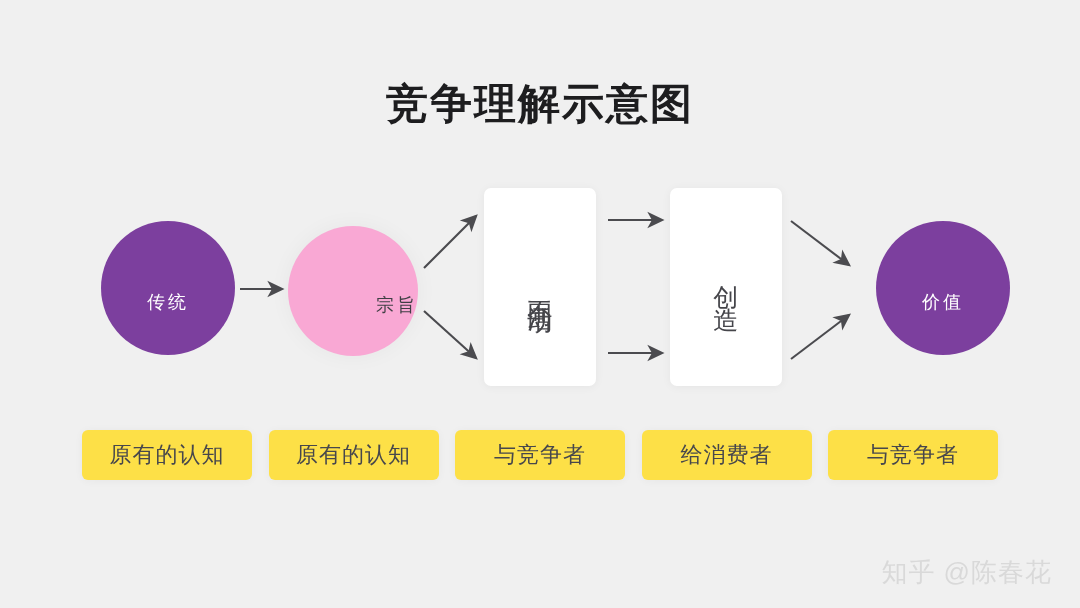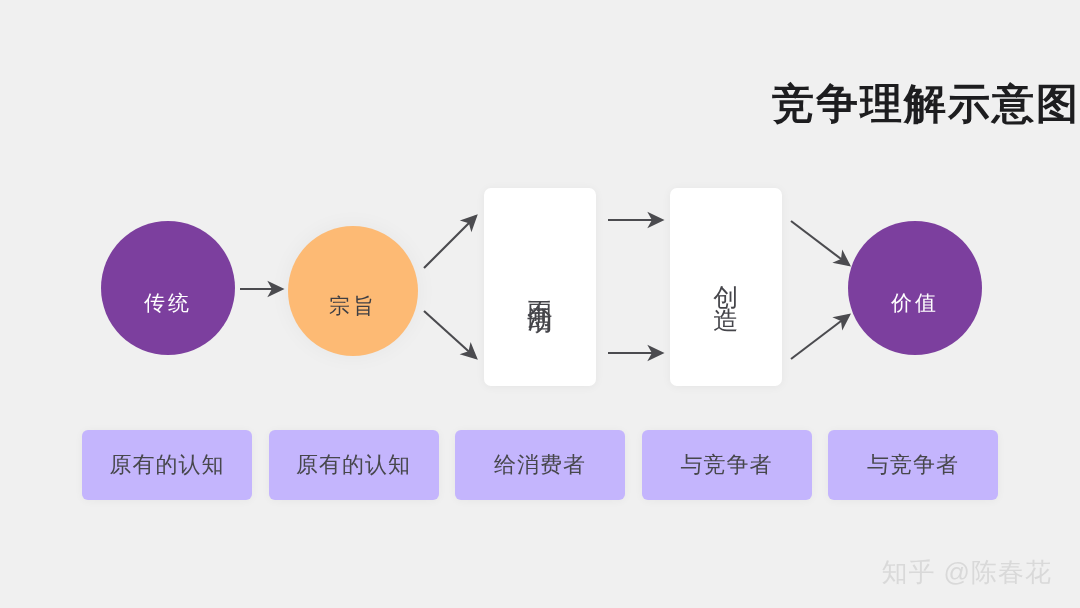--- a/index.html
+++ b/index.html
@@ -19,21 +19,21 @@
     height: 608px;
     background: #f0f0f0;
   }
 
   
   #title {
     position: absolute;
     left: 0;
     top: 78px;
     width: 1080px;
-    text-align: right;
+    text-align: center;
     font-family: "DejaVu Serif", "Liberation Serif", serif;
     font-weight: bold;
     font-size: 42px;
     line-height: 52px;
     letter-spacing: 2px;
     color: #1d1d1f;
   }
 
   
   #arrow-layer {
@@ -48,53 +48,54 @@
   
   .node-circle {
     position: absolute;
     border-radius: 50%;
     display: flex;
     align-items: center;
     justify-content: center;
     box-sizing: border-box;
   }
   .node-circle .node-label {
-    font-size: 21px;
+    font-size: 18px;
     letter-spacing: 3px;
     line-height: 1.2;
     margin-top: 29px;
   }
   .circle-purple {
     background: #7c3f9e;
   }
   .circle-purple .node-label {
     color: #ffffff;
   }
   .circle-white {
-    background: #fdba74;
+    background: #f9a8d4;
     box-shadow: 0 0 22px rgba(0,0,0,0.045);
+    justify-content: flex-end;
   }
   .circle-white .node-label {
     color: #3f3f44;
   }
 
   #circle-tradition {
     left: 101px;
     top: 221px;
     width: 134px;
     height: 134px;
   }
   #circle-purpose {
     left: 288px;
     top: 226px;
     width: 130px;
     height: 130px;
   }
   #circle-value {
-    left: 848px;
+    left: 876px;
     top: 221px;
     width: 134px;
     height: 134px;
   }
 
   
   .node-box {
     position: absolute;
     background: #ffffff;
     border-radius: 7px;
@@ -136,22 +137,22 @@
     position: absolute;
     left: 82px;
     top: 430px;
     width: 916px;
     height: 70px;
     display: flex;
     justify-content: space-between;
   }
   .caption-box {
     width: 170px;
-    height: 70px;
-    background: #c4b5fd;
+    height: 50px;
+    background: #fde047;
     border-radius: 6px;
     display: flex;
     align-items: center;
     justify-content: center;
     box-shadow: 0 1px 9px rgba(0,0,0,0.045);
     box-sizing: border-box;
   }
   .caption-box .caption-label {
     font-size: 22px;
     color: #47474c;
@@ -215,25 +216,25 @@
   </div>
 
   <div id="bottom-row">
     <div class="caption-box">
       <span class="caption-label">原有的认知</span>
     </div>
     <div class="caption-box">
       <span class="caption-label">原有的认知</span>
     </div>
     <div class="caption-box">
+      <span class="caption-label">与竞争者</span>
+    </div>
+    <div class="caption-box">
       <span class="caption-label">给消费者</span>
     </div>
     <div class="caption-box">
       <span class="caption-label">与竞争者</span>
     </div>
-    <div class="caption-box">
-      <span class="caption-label">与竞争者</span>
-    </div>
   </div>
 
   <div id="watermark">知乎 @陈春花</div>
 
 </div>
 
 </body></html>

